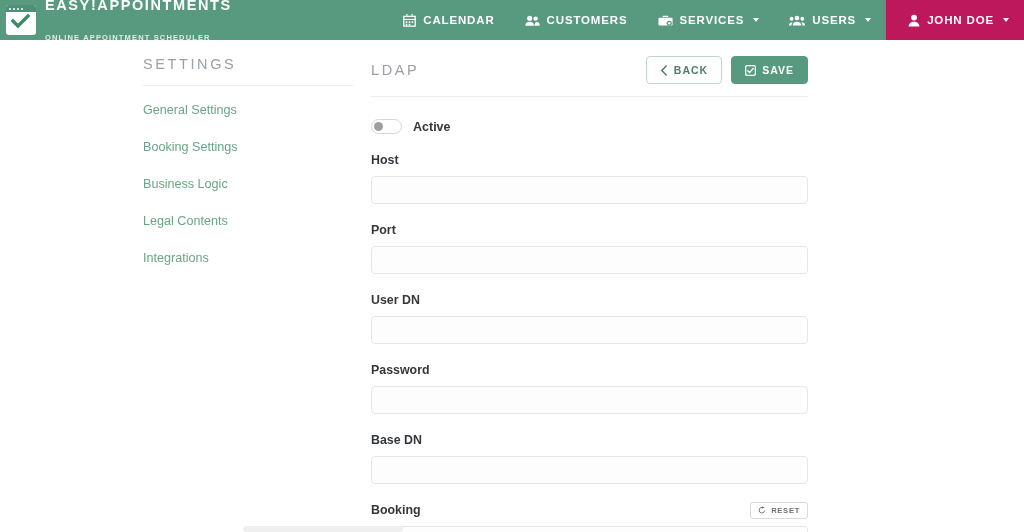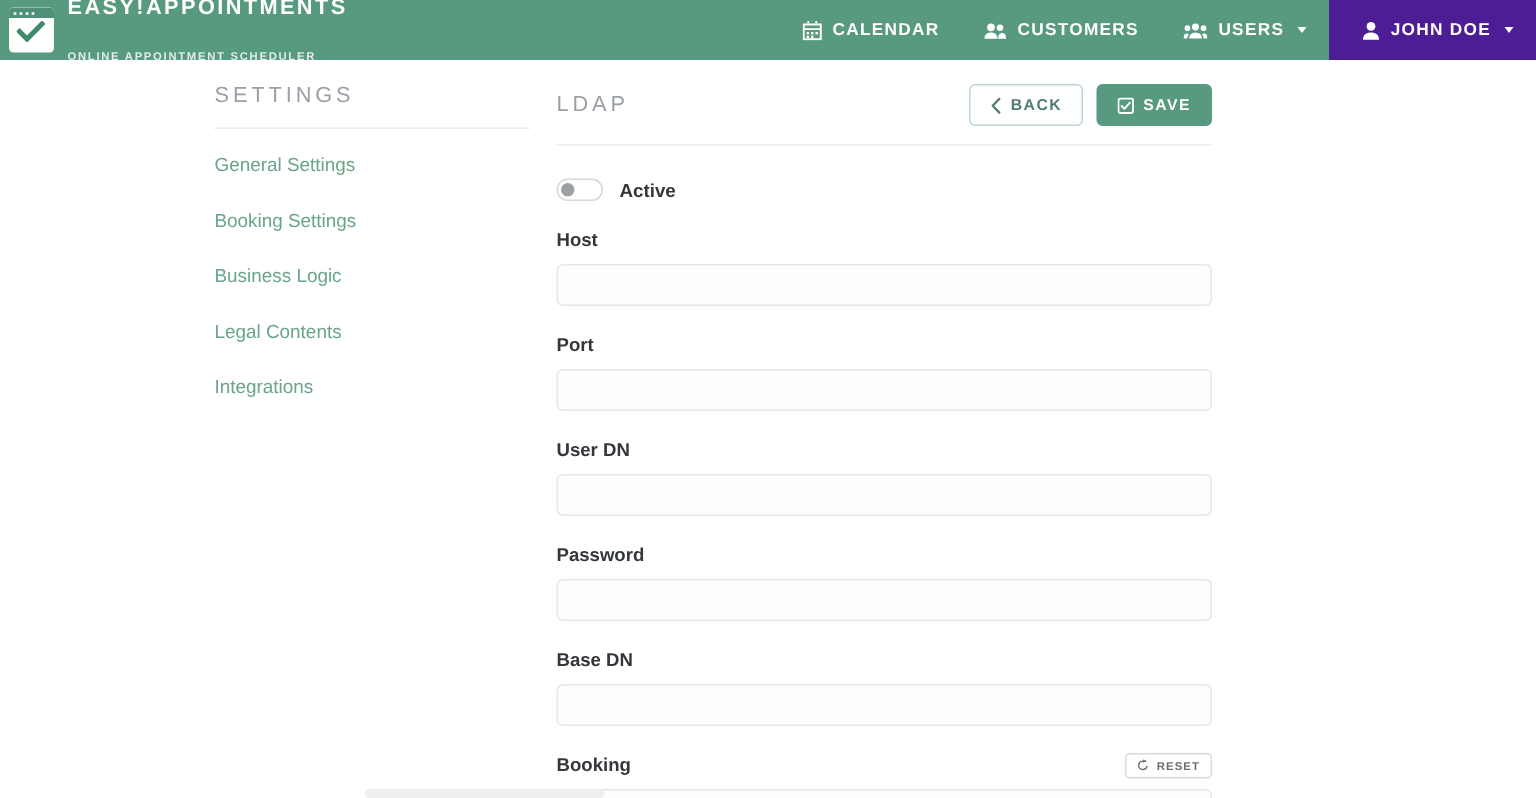--- a/index.html
+++ b/index.html
@@ -83,21 +83,21 @@
     gap: 7px;
     padding: 0 15px;
     color: #ffffff;
     font-size: 11.5px;
     font-weight: bold;
     letter-spacing: 0.85px;
     cursor: pointer;
     white-space: nowrap;
     height: 40px;
   }
-  .nav-item.active { background: #4c1d95; padding-left: 22px; }
+  .nav-item.active { background: #be185d; padding-left: 22px; }
   .nav-item svg { display: block; }
   .caret {
     width: 0; height: 0;
     border-left: 3.5px solid transparent;
     border-right: 3.5px solid transparent;
     border-top: 4px solid #ffffff;
     margin-left: 2px;
   }
 
   
@@ -295,20 +295,30 @@
     <div class="nav-item">
       <svg width="15" height="13" viewBox="0 0 20 16" fill="#ffffff">
         <circle cx="6.2" cy="5" r="3.4"></circle>
           <circle cx="14.2" cy="5.4" r="2.9"></circle>
         <path d="M0.4 15c0-3.6 2.6-5.4 5.8-5.4S12 11.4 12 15z"></path>
         <path d="M12.6 15c0-3 1.1-5 3.6-5 2.4 0 3.4 2 3.4 5z"></path>
       </svg>
       <span>CUSTOMERS</span>
     </div>
 
+    <div class="nav-item">
+      <svg width="15" height="13" viewBox="0 0 20 16" fill="#ffffff">
+        <path d="M6.4 1.6h7.2v2.2h-2V3.2H8.4v0.6h-2z"></path>
+        <rect x="0.6" y="4.2" width="18.8" height="10.4" rx="1.6"></rect>
+        <circle cx="15" cy="11.6" r="3.4" fill="#589a7f"></circle>
+        <circle cx="15" cy="11.6" r="1.6" fill="#ffffff"></circle>
+      </svg>
+      <span>SERVICES</span>
+      <span class="caret"></span>
+    </div>
 
     <div class="nav-item">
       <svg width="16" height="13" viewBox="0 0 22 16" fill="#ffffff">
         <circle cx="11" cy="4.6" r="3.2"></circle>
           <circle cx="3.6" cy="5.6" r="2.6"></circle>
           <circle cx="18.4" cy="5.6" r="2.6"></circle>
         <path d="M5.2 15c0-3.4 2.2-5.2 5.8-5.2s5.8 1.8 5.8 5.2z"></path>
         <path d="M0 15c0-2.8 1-4.4 3.2-4.4 0.8 0 1.4 0.2 1.9 0.6C4 12.1 3.6 13.4 3.6 15z"></path>
         <path d="M22 15c0-2.8-1-4.4-3.2-4.4-0.8 0-1.4 0.2-1.9 0.6 1.1 0.9 1.5 2.2 1.5 3.8z"></path>
       </svg>

